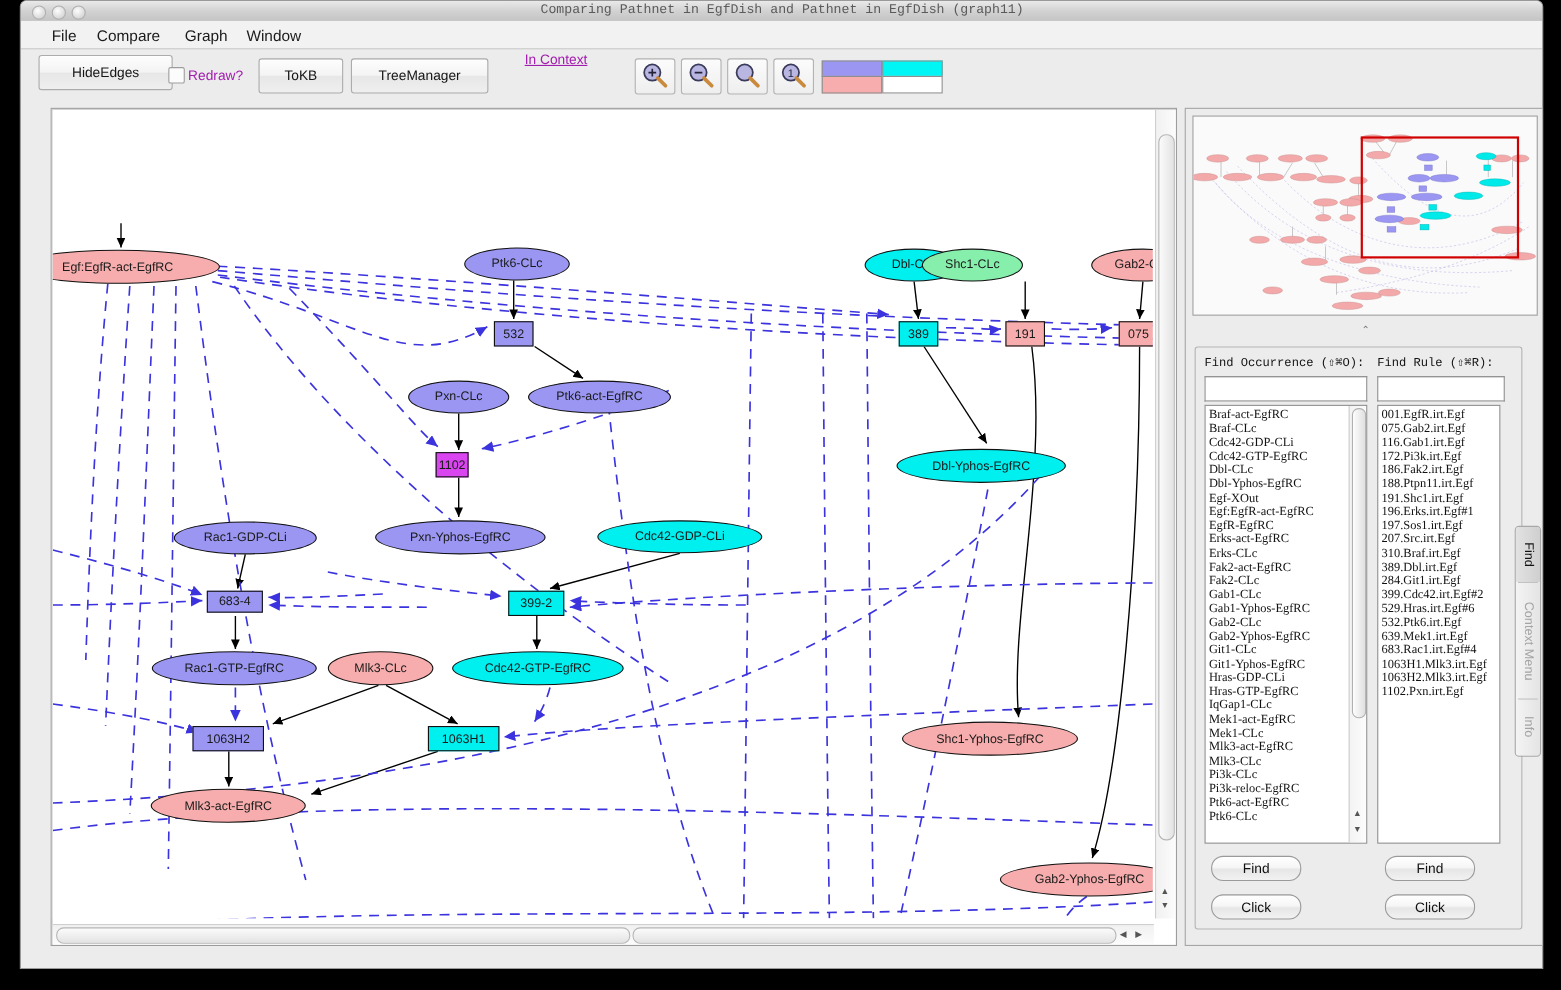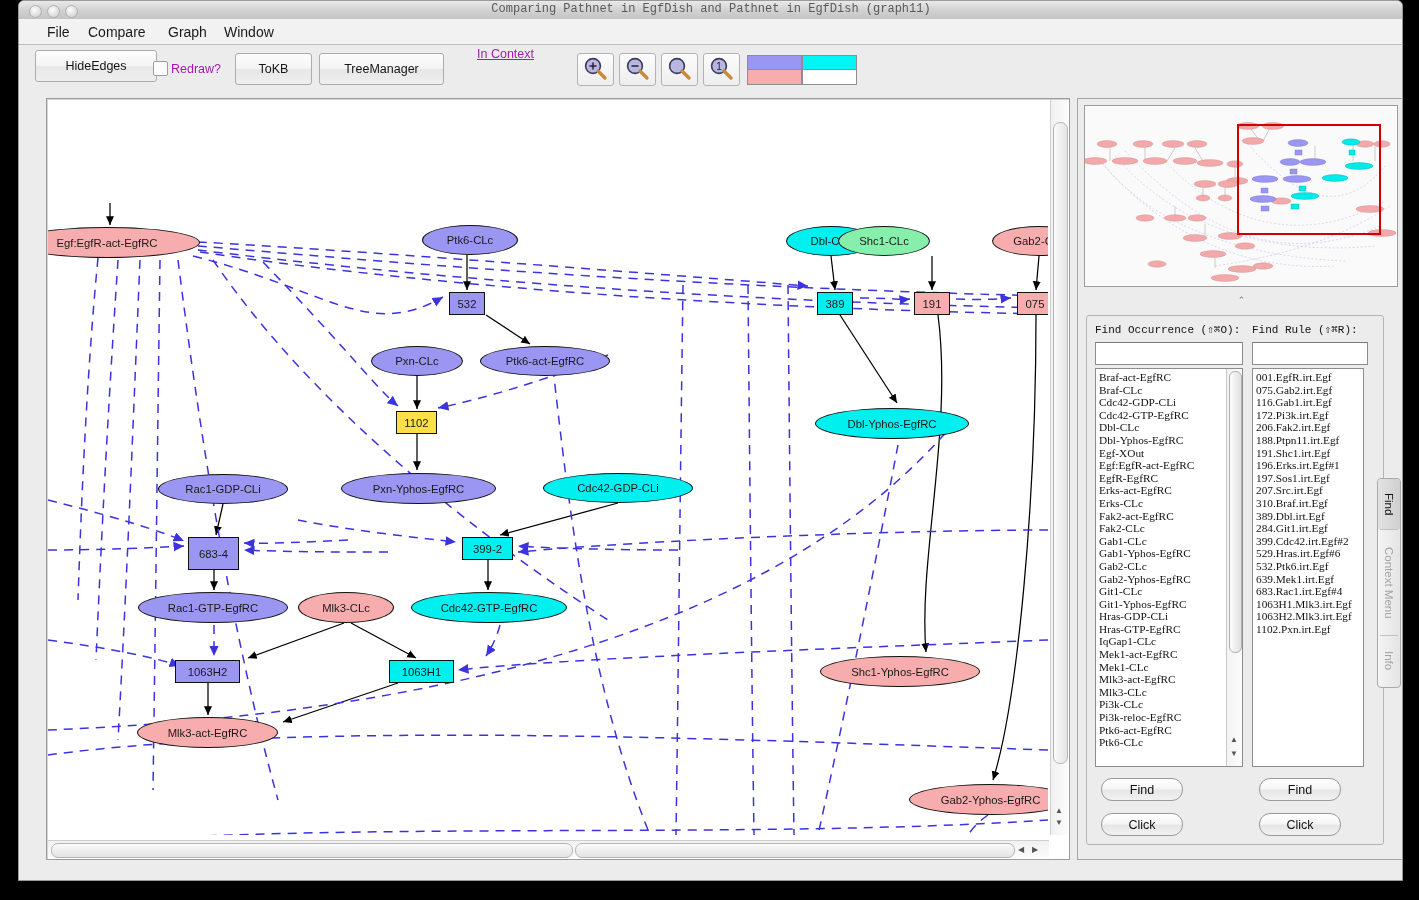--- a/index.html
+++ b/index.html
@@ -361,36 +361,36 @@
           </div>
           <div class="node rect" style="left: 969px; top: 192px; width: 36px; height: 23px; background: rgb(247, 173, 173);">
             <span>075</span>
           </div>
           <div class="node ellipse" style="left: 323px; top: 246px; width: 92px; height: 30px; background: rgb(154, 150, 242);">
             <span>Pxn-CLc</span>
           </div>
           <div class="node ellipse" style="left: 432px; top: 246px; width: 130px; height: 30px; background: rgb(154, 150, 242);">
             <span>Ptk6-act-EgfRC</span>
           </div>
-          <div class="node rect" style="left: 348px; top: 311px; width: 41px; height: 23px; background: #fde047;">
+          <div class="node rect" style="left: 348px; top: 311px; width: 30px; height: 23px; background: #d946ef;">
             <span>1102</span>
           </div>
           <div class="node ellipse" style="left: 767px; top: 308px; width: 154px; height: 31px; background: rgb(0, 240, 240);">
             <span>Dbl-Yphos-EgfRC</span>
           </div>
           <div class="node ellipse" style="left: 110px; top: 374px; width: 130px; height: 30px; background: rgb(154, 150, 242);">
             <span>Rac1-GDP-CLi</span>
           </div>
           <div class="node ellipse" style="left: 293px; top: 373px; width: 155px; height: 31px; background: rgb(154, 150, 242);">
             <span>Pxn-Yphos-EgfRC</span>
           </div>
           <div class="node ellipse" style="left: 495px; top: 373px; width: 150px; height: 30px; background: rgb(0, 240, 240);">
             <span>Cdc42-GDP-CLi</span>
           </div>
-          <div class="node rect" style="left: 140px; top: 437px; width: 51px; height: 33px; background: rgb(154, 150, 242);">
+          <div class="node rect" style="left: 140px; top: 437px; width: 51px; height: 20px; background: rgb(154, 150, 242);">
             <span>683-4</span>
           </div>
           <div class="node rect" style="left: 414px; top: 437px; width: 51px; height: 23px; background: rgb(0, 240, 240);">
             <span>399-2</span>
           </div>
           <div class="node ellipse" style="left: 90px; top: 492px; width: 150px; height: 31px; background: rgb(154, 150, 242);">
             <span>Rac1-GTP-EgfRC</span>
           </div>
           <div class="node ellipse" style="left: 250px; top: 492px; width: 96px; height: 31px; background: rgb(247, 173, 173);">
             <span>Mlk3-CLc</span>
@@ -570,21 +570,21 @@
           <div class="sb-arrow" style="left:3px;bottom:8px;">▼</div>
         </div>
       </div>
 
       <div class="list-box" style="left:165px;top:52px;width:110px;height:397px;">
         <div class="list-inner" id="rule-list">
             <div class="list-item">001.EgfR.irt.Egf</div>
             <div class="list-item">075.Gab2.irt.Egf</div>
             <div class="list-item">116.Gab1.irt.Egf</div>
             <div class="list-item">172.Pi3k.irt.Egf</div>
-            <div class="list-item">206.Fak2.irt.Egf</div>
+            <div class="list-item">186.Fak2.irt.Egf</div>
             <div class="list-item">188.Ptpn11.irt.Egf</div>
             <div class="list-item">191.Shc1.irt.Egf</div>
             <div class="list-item">196.Erks.irt.Egf#1</div>
             <div class="list-item">197.Sos1.irt.Egf</div>
             <div class="list-item">207.Src.irt.Egf</div>
             <div class="list-item">310.Braf.irt.Egf</div>
             <div class="list-item">389.Dbl.irt.Egf</div>
             <div class="list-item">284.Git1.irt.Egf</div>
             <div class="list-item">399.Cdc42.irt.Egf#2</div>
             <div class="list-item">529.Hras.irt.Egf#6</div>

